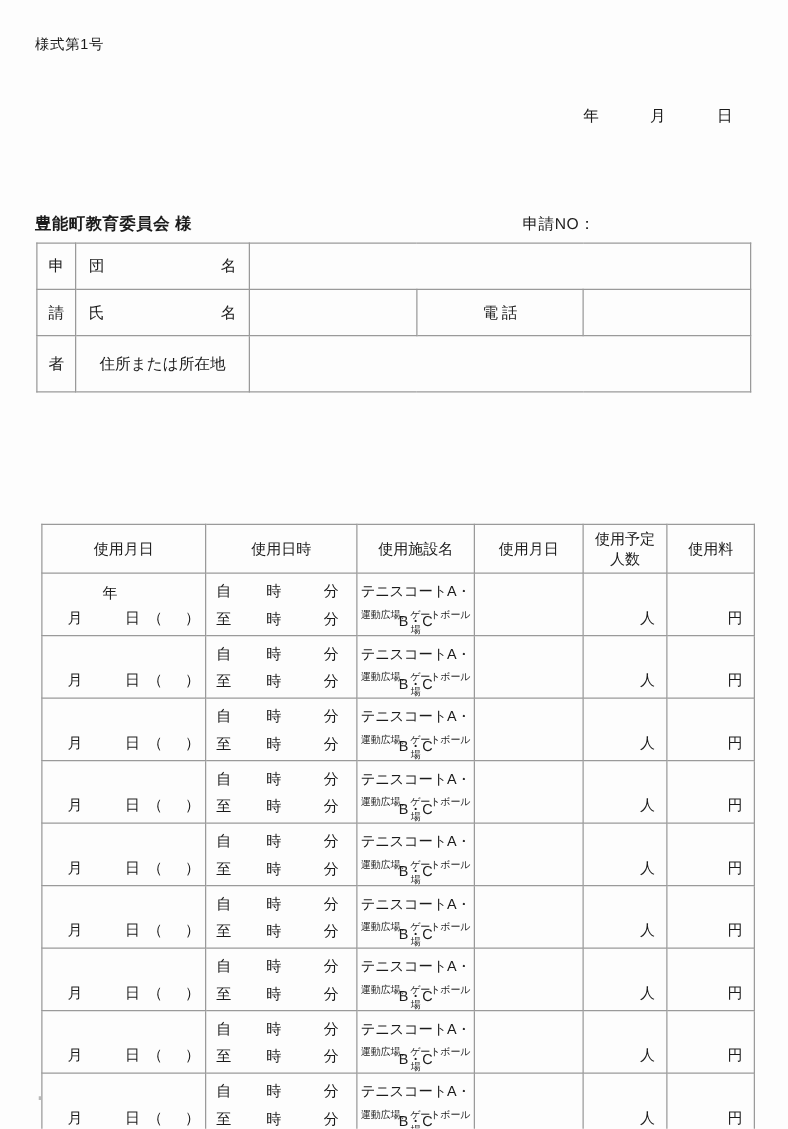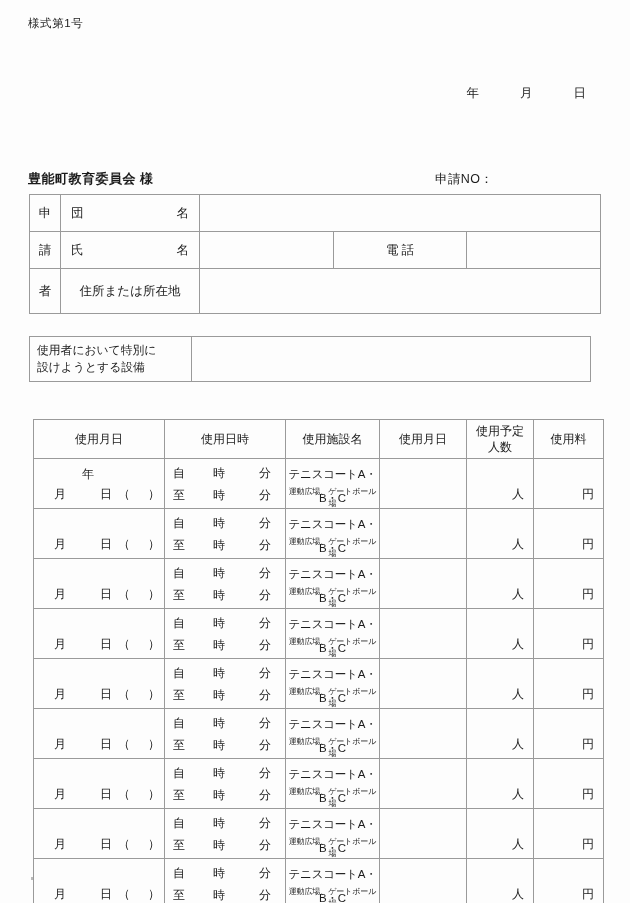--- a/index.html
+++ b/index.html
@@ -22,21 +22,21 @@
     position: relative;
     width: 630px;
     height: 903px;
     box-sizing: border-box;
   }
 
   
   .form-no {
     position: absolute;
     left: 28px;
-    top: 16px;
+    top: 28px;
     font-size: 11.5px;
     letter-spacing: 0.6px;
     white-space: nowrap;
   }
 
   .doc-title {
     position: absolute;
     left: 0;
     right: 0;
     top: 42px;
@@ -73,21 +73,21 @@
     left: 28px;
     top: 170px;
     font-size: 13px;
     font-weight: bold;
     letter-spacing: 0.5px;
     white-space: nowrap;
   }
 
   .application-no {
     position: absolute;
-    left: 435px;
+    left: 418px;
     top: 171px;
     font-size: 12.5px;
     letter-spacing: 0.4px;
     white-space: nowrap;
   }
 
   
   table {
     border-collapse: collapse;
     table-layout: fixed;
@@ -290,27 +290,20 @@
       <tr>
         <td class="cell-vert-label">者</td>
         <td class="cell-field-label center">住所または所在地</td>
         <td class="cell-input" colspan="3"></td>
       </tr>
     </tbody>
   </table>
 
   <table class="equipment-table">
     <tbody>
-      <tr class="eq-row-tall">
-        <td class="eq-label">
-          <div>使用者において特別に</div>
-          <div>設けようとする設備</div>
-        </td>
-        <td class="cell-input"></td>
-      </tr>
     </tbody>
   </table>
 
   <table class="usage-table">
     <thead>
       <tr>
         <th class="col-date">使用月日</th>
         <th class="col-time">使用日時</th>
         <th class="col-fac">使用施設名</th>
         <th class="col-purp">使用月日</th>

